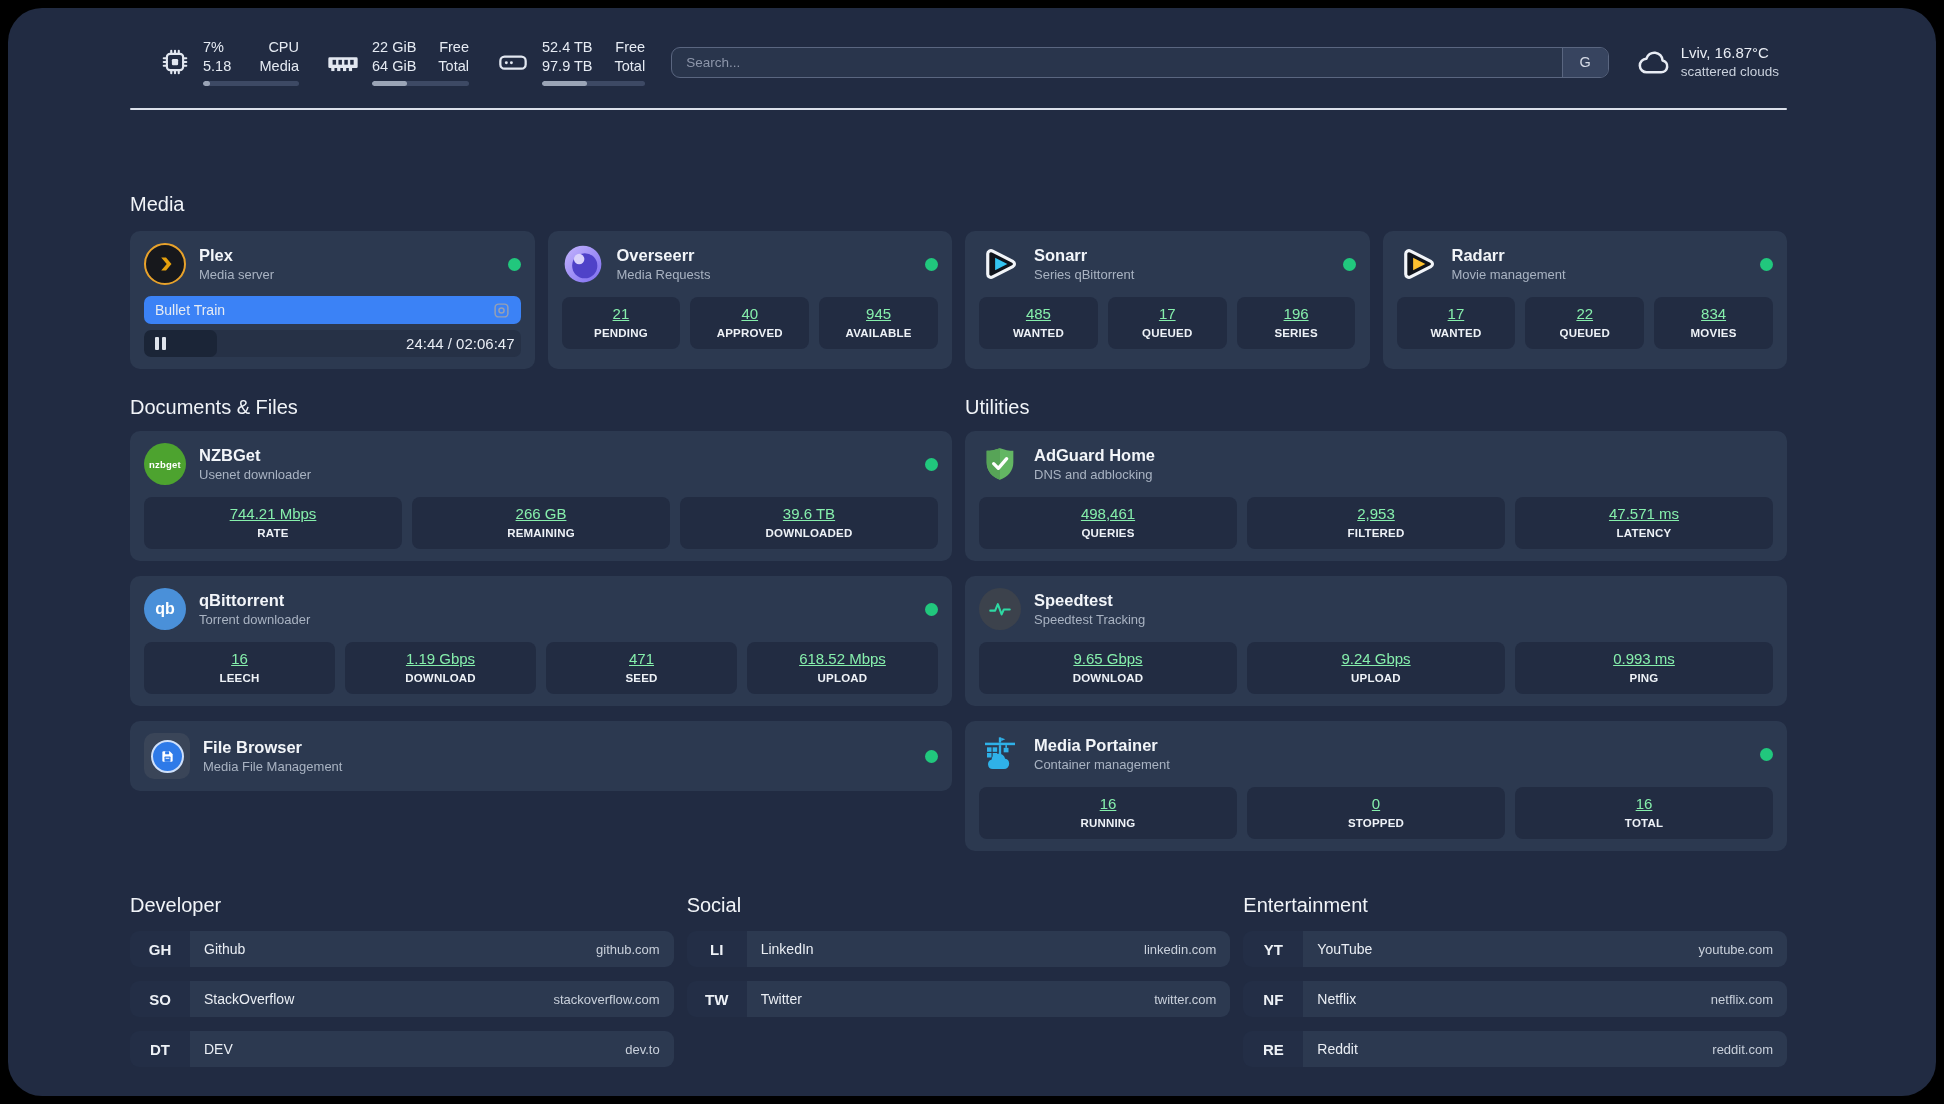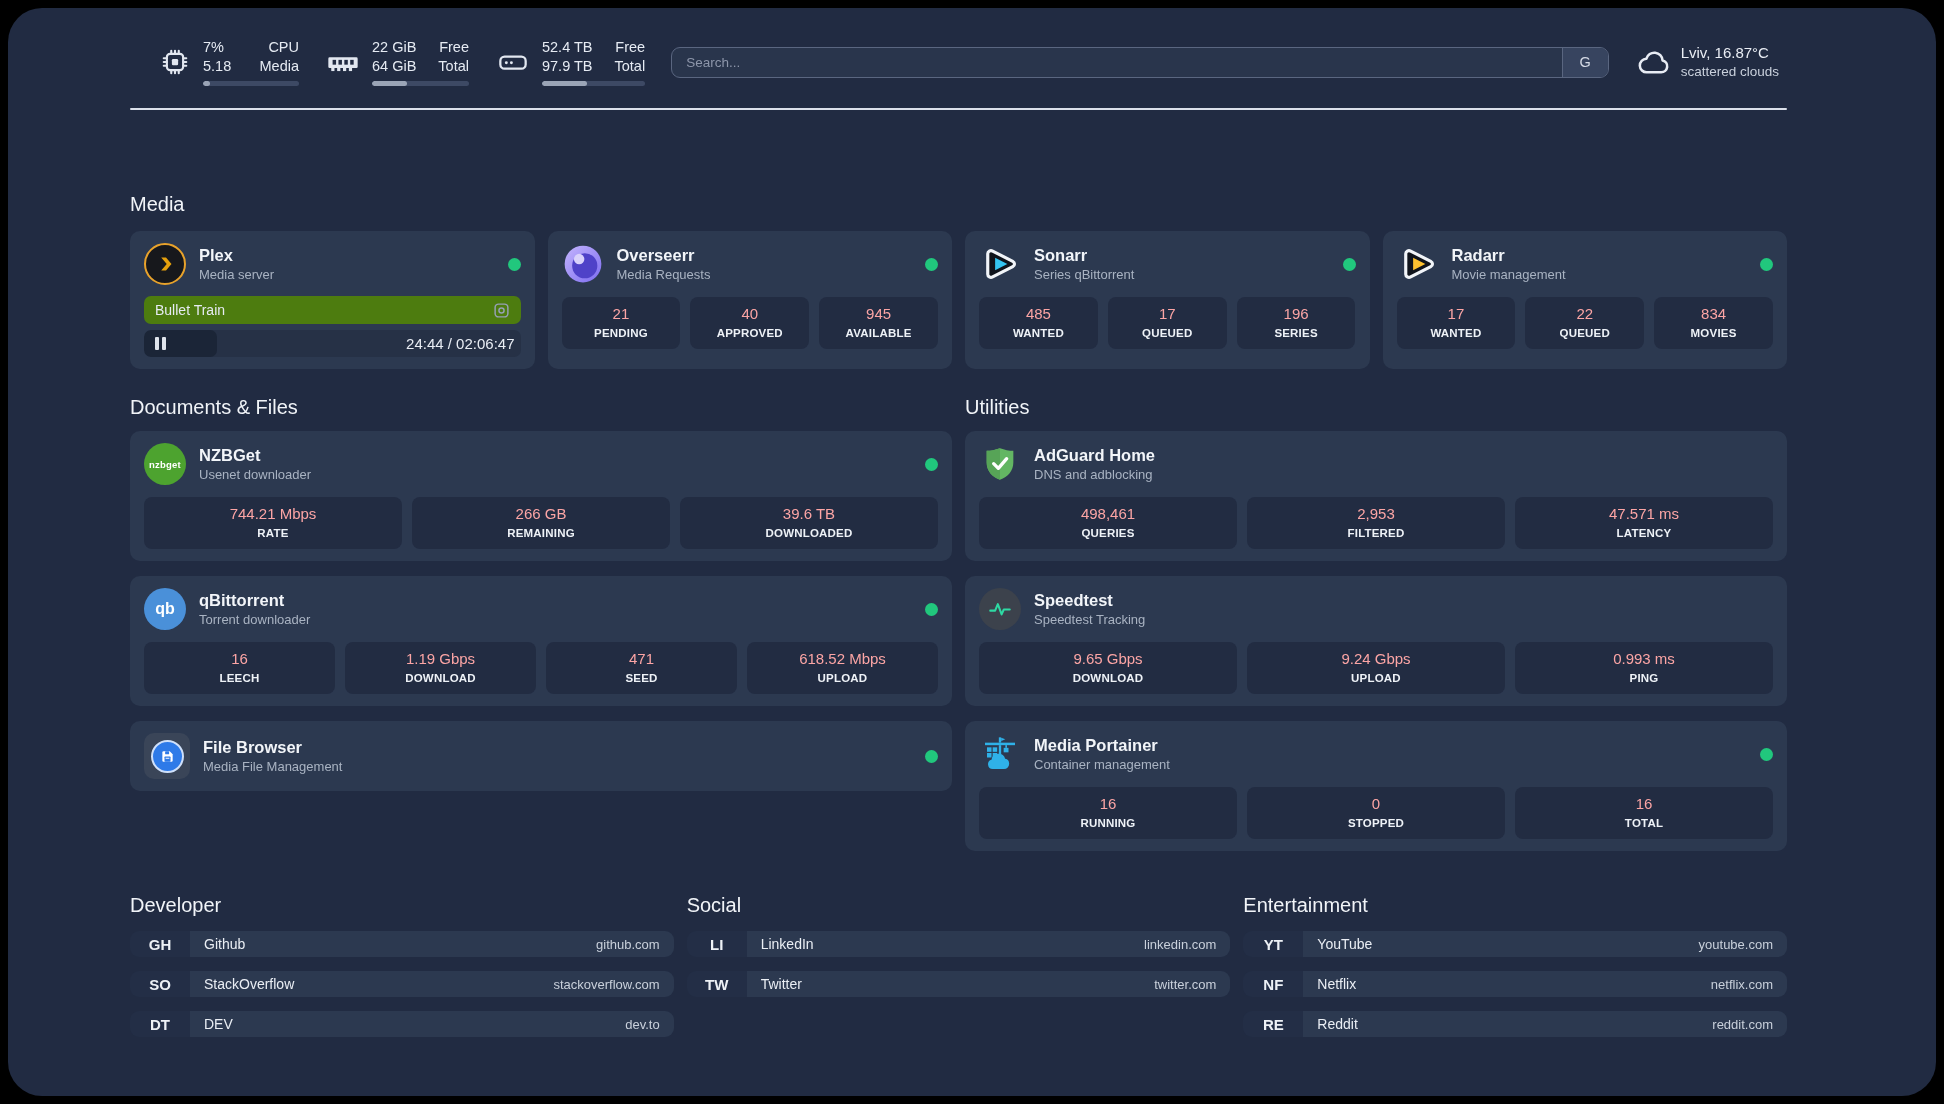--- a/index.html
+++ b/index.html
@@ -44,45 +44,45 @@
   .media-grid { display:grid; grid-template-columns:repeat(4,1fr); gap:13px; margin-top:13px; }
   .card { background:#2c3950; border-radius:10px; padding:12px 14px; cursor:pointer; }
   .card-header { display:flex; align-items:center; gap:13px; }
   .app-icon { width:42px; height:42px; flex:none; display:flex; align-items:center; justify-content:center; }
   .app-meta { display:flex; flex-direction:column; gap:2px; }
   .app-name { font-size:16.5px; font-weight:700; color:#f2f5f9; }
   .app-sub { font-size:13px; color:#a9b3c2; }
   .status-dot { width:13px; height:13px; border-radius:50%; background:#21c77d; margin-left:auto; flex:none; }
   .stat-tiles { display:flex; gap:10px; margin-top:12px; }
   .tile { flex:1; background:#222c42; border-radius:8px; padding:7px 6px 8px; text-align:center; }
-  .tile-value { font-size:15px; color:#fca5a5; line-height:20px; }
+  .tile-value { font-size:15px; color:#86efac; line-height:20px;text-decoration:underline; }
   .tile-label { font-size:11.5px; font-weight:700; color:#eef2f7; margin-top:2px; line-height:15px; letter-spacing:.2px; }
   
   .plex-panel { margin-top:11px; }
-  .plex-row1 { background:#4d7c0f; border-radius:7px; padding:5px 11px; display:flex; align-items:center; font-size:14px; color:#e6ebf3; height:28px; }
+  .plex-row1 { background:#3b82f6; border-radius:7px; padding:5px 11px; display:flex; align-items:center; font-size:14px; color:#e6ebf3; height:28px; }
   .cast-icon { margin-left:auto; display:flex; }
   .plex-row2 { margin-top:6px; position:relative; height:27px; border-radius:7px; background:rgba(10,16,30,.18); display:flex; align-items:center; overflow:hidden; }
   .plex-elapsed { position:absolute; left:0; top:0; bottom:0; background:#1b2537; border-radius:7px; display:flex; align-items:center; padding-left:11px; gap:3.5px; }
   .pause-bar { width:3.5px; height:13px; background:#dfe4ec; border-radius:1px; }
   .plex-time { margin-left:auto; padding-right:6px; font-size:15px; font-weight:500; color:#e9edf4; z-index:1; }
   
   .two-col { display:grid; grid-template-columns:1fr 1fr; gap:13px; margin-top:24px; align-items:start; }
   .col-stack { display:flex; flex-direction:column; gap:15px; margin-top:10px; }
   
   .icon-circle { width:42px; height:42px; border-radius:50%; display:flex; align-items:center; justify-content:center; }
   .icon-plex { background:#17181c; border:2.5px solid #e8a22b; }
   .icon-nzbget { background:#4da32f; font-size:9.5px; font-weight:700; color:#fff; letter-spacing:.2px; }
   .icon-qb { background:#4a90d9; font-size:16px; font-weight:700; color:#fff; }
   .icon-speed { background:#3c424c; }
   .icon-tile { width:46px; height:46px; border-radius:10px; background:#3a4558; display:flex; align-items:center; justify-content:center; }
   .fb-circle { width:33px; height:33px; border-radius:50%; background:#2e7ae8; border:2.5px solid #cfe0fa; display:flex; align-items:center; justify-content:center; }
   
   .bookmarks { display:grid; grid-template-columns:repeat(3,1fr); gap:13px; margin-top:40px; }
   .bm-list { margin-top:12px; display:flex; flex-direction:column; gap:14px; }
-  .bm-item { display:flex; height:26px; cursor:pointer; }
+  .bm-item { display:flex; height:36px; cursor:pointer; }
   .bm-abbr { width:60px; flex:none; background:#232e46; border-radius:9px 0 0 9px; display:flex; align-items:center; justify-content:center; font-weight:700; font-size:15px; color:#edf1f6; }
   .bm-pill { flex:1; background:#2c3950; border-radius:0 9px 9px 0; display:flex; align-items:center; padding:0 14px; }
   .bm-name { font-size:14px; color:#eaeef4; }
   .bm-url { margin-left:auto; font-size:13px; color:#c9d0db; }
 </style>
 </head>
 <body>
 
 <div class="page">
 

